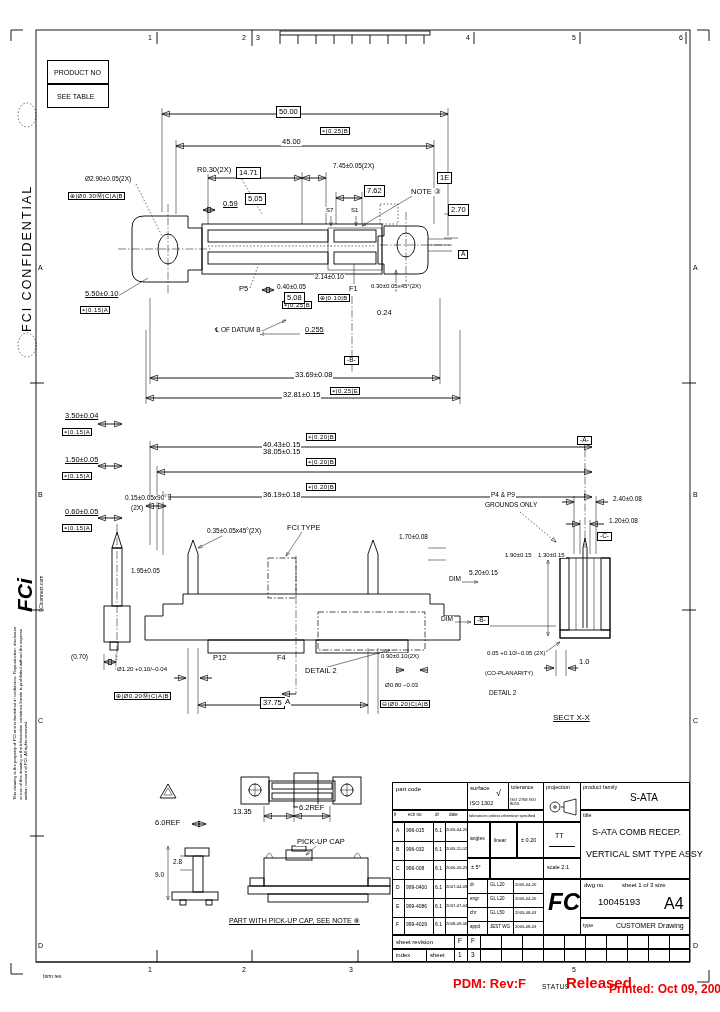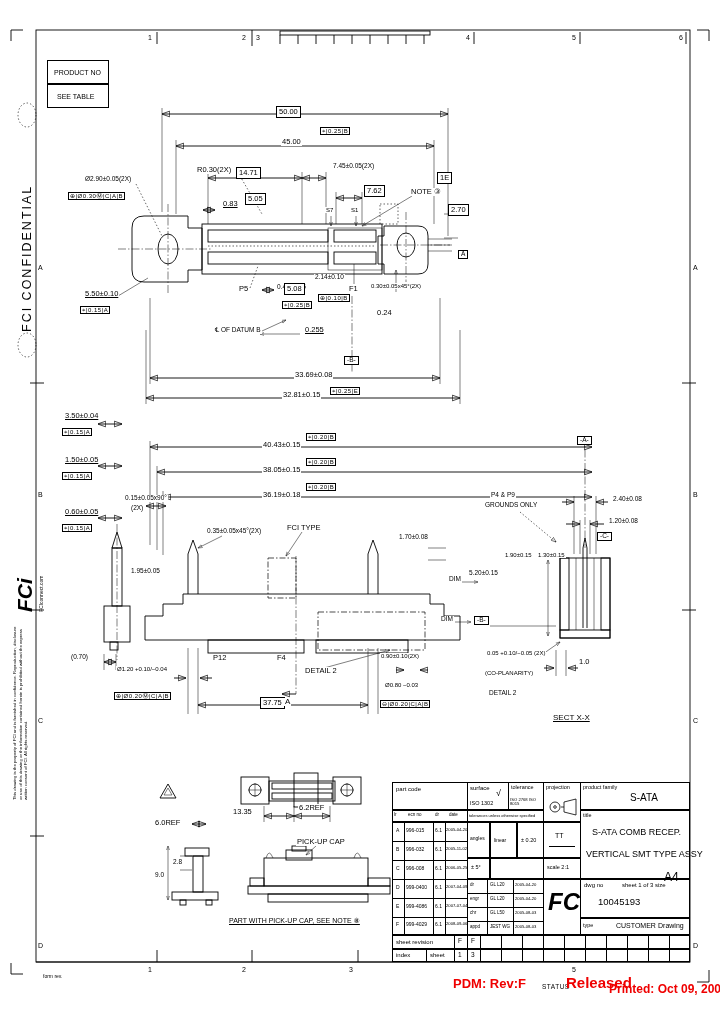--- a/index.html
+++ b/index.html
@@ -296,58 +296,58 @@
   <div class="rot" style="left:38px;top:612px;font-size:5px">FCIconnect.com</div>
   <div class="rot" style="left:12px;top:800px;font-size:4.3px;width:178px;white-space:normal;line-height:1.3">This drawing is the property of FCI and is furnished in confidence. Reproduction, disclosure or use of this drawing or the information contained herein is prohibited without the express written consent of FCI. All rights reserved.</div>
   <div class="lb" style="left:42px;top:974px;font-size:5px;background:transparent">form rev.</div>
 
   <div class="lb" style="left:196px;top:166px">R0.30(2X)</div>
   <div class="lb box" style="left:276px;top:106px">50.00</div>
   <div class="lb" style="left:281px;top:138px">45.00</div>
   <div class="lb fcf" style="left:320px;top:127px">⌖|0.25|B</div>
   <div class="lb box" style="left:236px;top:167px">14.71</div>
   <div class="lb n65" style="left:332px;top:163px">7.45±0.05(2X)</div>
-  <div class="lb u" style="left:222px;top:200px">0.83</div>
+  <div class="lb u" style="left:222px;top:200px">0.59</div>
   <div class="lb box" style="left:245px;top:193px">5.05</div>
   <div class="lb box" style="left:364px;top:185px">7.62</div>
   <div class="lb" style="left:410px;top:188px">NOTE ③</div>
   <div class="lb box" style="left:437px;top:172px">1E</div>
   <div class="lb box" style="left:448px;top:204px">2.70</div>
   <div class="lb flag" style="left:458px;top:250px">A</div>
   <div class="lb n65" style="left:84px;top:176px">Ø2.90±0.05(2X)</div>
   <div class="lb fcf" style="left:68px;top:192px">⊕|Ø0.30Ⓜ|C|A|B</div>
   <div class="lb u" style="left:84px;top:290px">5.50±0.10</div>
   <div class="lb fcf" style="left:80px;top:306px">⌖|0.15|A</div>
   <div class="lb" style="left:238px;top:285px">P5</div>
   <div class="lb n65" style="left:276px;top:284px">0.40±0.05</div>
   <div class="lb fcf" style="left:282px;top:301px">⌖|0.25|B</div>
   <div class="lb" style="left:348px;top:285px">F1</div>
   <div class="lb n6" style="left:325px;top:207px">S7</div>
   <div class="lb n6" style="left:350px;top:207px">S1</div>
-  <div class="lb box" style="left:284px;top:283px">5.08</div>
+  <div class="lb box" style="left:284px;top:292px">5.08</div>
   <div class="lb fcf" style="left:318px;top:294px">⊕|0.10|B</div>
   <div class="lb n65" style="left:314px;top:274px">2.14±0.10</div>
   <div class="lb n6" style="left:370px;top:283px">0.30±0.05x45°(2X)</div>
   <div class="lb" style="left:376px;top:309px">0.24</div>
   <div class="lb n65" style="left:214px;top:327px">℄ OF DATUM B</div>
   <div class="lb u" style="left:304px;top:326px">0.255</div>
   <div class="lb flag" style="left:344px;top:356px">-B-</div>
   <div class="lb" style="left:294px;top:371px">33.69±0.08</div>
   <div class="lb" style="left:282px;top:391px">32.81±0.15</div>
   <div class="lb fcf" style="left:330px;top:387px">⌖|0.25|E</div>
 
   <div class="lb u" style="left:64px;top:412px">3.50±0.04</div>
   <div class="lb fcf" style="left:62px;top:428px">⌖|0.15|A</div>
   <div class="lb u" style="left:64px;top:456px">1.50±0.05</div>
   <div class="lb fcf" style="left:62px;top:472px">⌖|0.15|A</div>
   <div class="lb u" style="left:64px;top:508px">0.60±0.05</div>
   <div class="lb fcf" style="left:62px;top:524px">⌖|0.15|A</div>
   <div class="lb" style="left:262px;top:441px">40.43±0.15</div>
   <div class="lb fcf" style="left:306px;top:433px">⌖|0.20|B</div>
-  <div class="lb" style="left:262px;top:466px">38.05±0.15</div>
+  <div class="lb" style="left:262px;top:448px">38.05±0.15</div>
   <div class="lb fcf" style="left:306px;top:458px">⌖|0.20|B</div>
   <div class="lb" style="left:262px;top:491px">36.19±0.18</div>
   <div class="lb fcf" style="left:306px;top:483px">⌖|0.20|B</div>
   <div class="lb n65" style="left:124px;top:495px">0.15±0.05x90°</div>
   <div class="lb n65" style="left:130px;top:505px">(2X)</div>
   <div class="lb n65" style="left:206px;top:528px">0.35±0.05x45°(2X)</div>
   <div class="lb" style="left:286px;top:524px">FCI TYPE</div>
   <div class="lb n65" style="left:398px;top:534px">1.70±0.08</div>
   <div class="lb n65" style="left:490px;top:492px">P4 &amp; P9</div>
   <div class="lb n65" style="left:484px;top:502px">GROUNDS ONLY</div>
@@ -490,21 +490,21 @@
   <div class="tbl" style="left:583px;top:785px;font-size:5.5px">product family</div>
   <div class="tbl" style="left:630px;top:793px;font-size:10px">S-ATA</div>
   <div class="tb" style="left:580px;top:810px;width:110px;height:69px"></div>
   <div class="tbl" style="left:583px;top:813px;font-size:5.5px">title</div>
   <div class="tbl" style="left:592px;top:828px;font-size:9px">S-ATA COMB RECEP.</div>
   <div class="tbl" style="left:586px;top:850px;font-size:9px">VERTICAL SMT TYPE ASSY</div>
   <div class="tb" style="left:580px;top:879px;width:110px;height:39px"></div>
   <div class="tbl" style="left:584px;top:882px;font-size:6px">dwg no</div>
   <div class="tbl" style="left:622px;top:882px;font-size:6px">sheet 1 of 3 size</div>
   <div class="tbl" style="left:598px;top:897px;font-size:9.5px">10045193</div>
-  <div class="tbl" style="left:664px;top:871px;font-size:12px">A4</div>
+  <div class="tbl" style="left:664px;top:896px;font-size:16px">A4</div>
   <div class="tb" style="left:580px;top:918px;width:110px;height:17px"></div>
   <div class="tbl" style="left:583px;top:923px;font-size:5.5px">type</div>
   <div class="tbl" style="left:616px;top:922px;font-size:7px">CUSTOMER</div>
   <div class="tbl" style="left:658px;top:922px;font-size:7px">Drawing</div>
 
   <div class="tb" style="left:392px;top:935px;width:298px;height:14px"></div>
   <div class="tb" style="left:392px;top:949px;width:298px;height:13px"></div>
   <div class="vsep" style="left:454px;top:935px;height:27px"></div>
   <div class="vsep" style="left:467px;top:935px;height:27px"></div>
   <div class="vsep" style="left:480px;top:935px;height:27px"></div>

